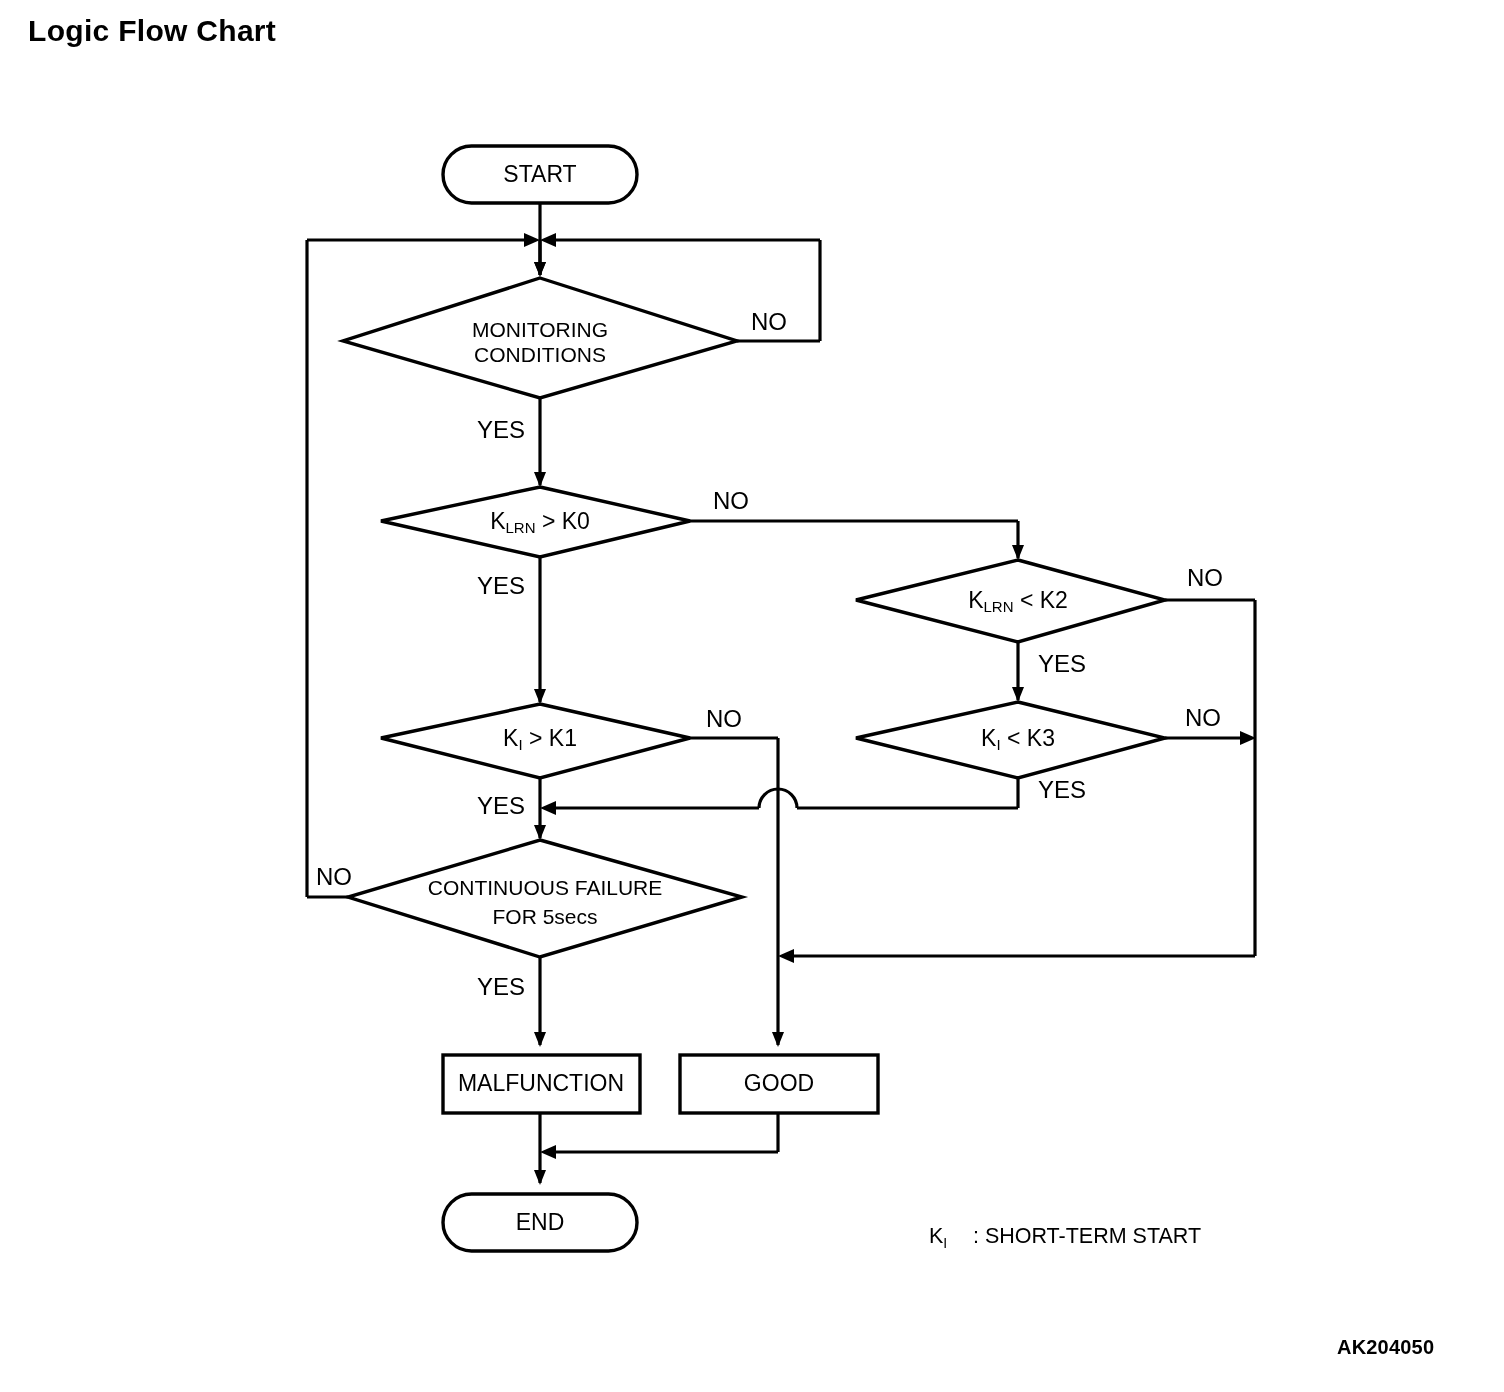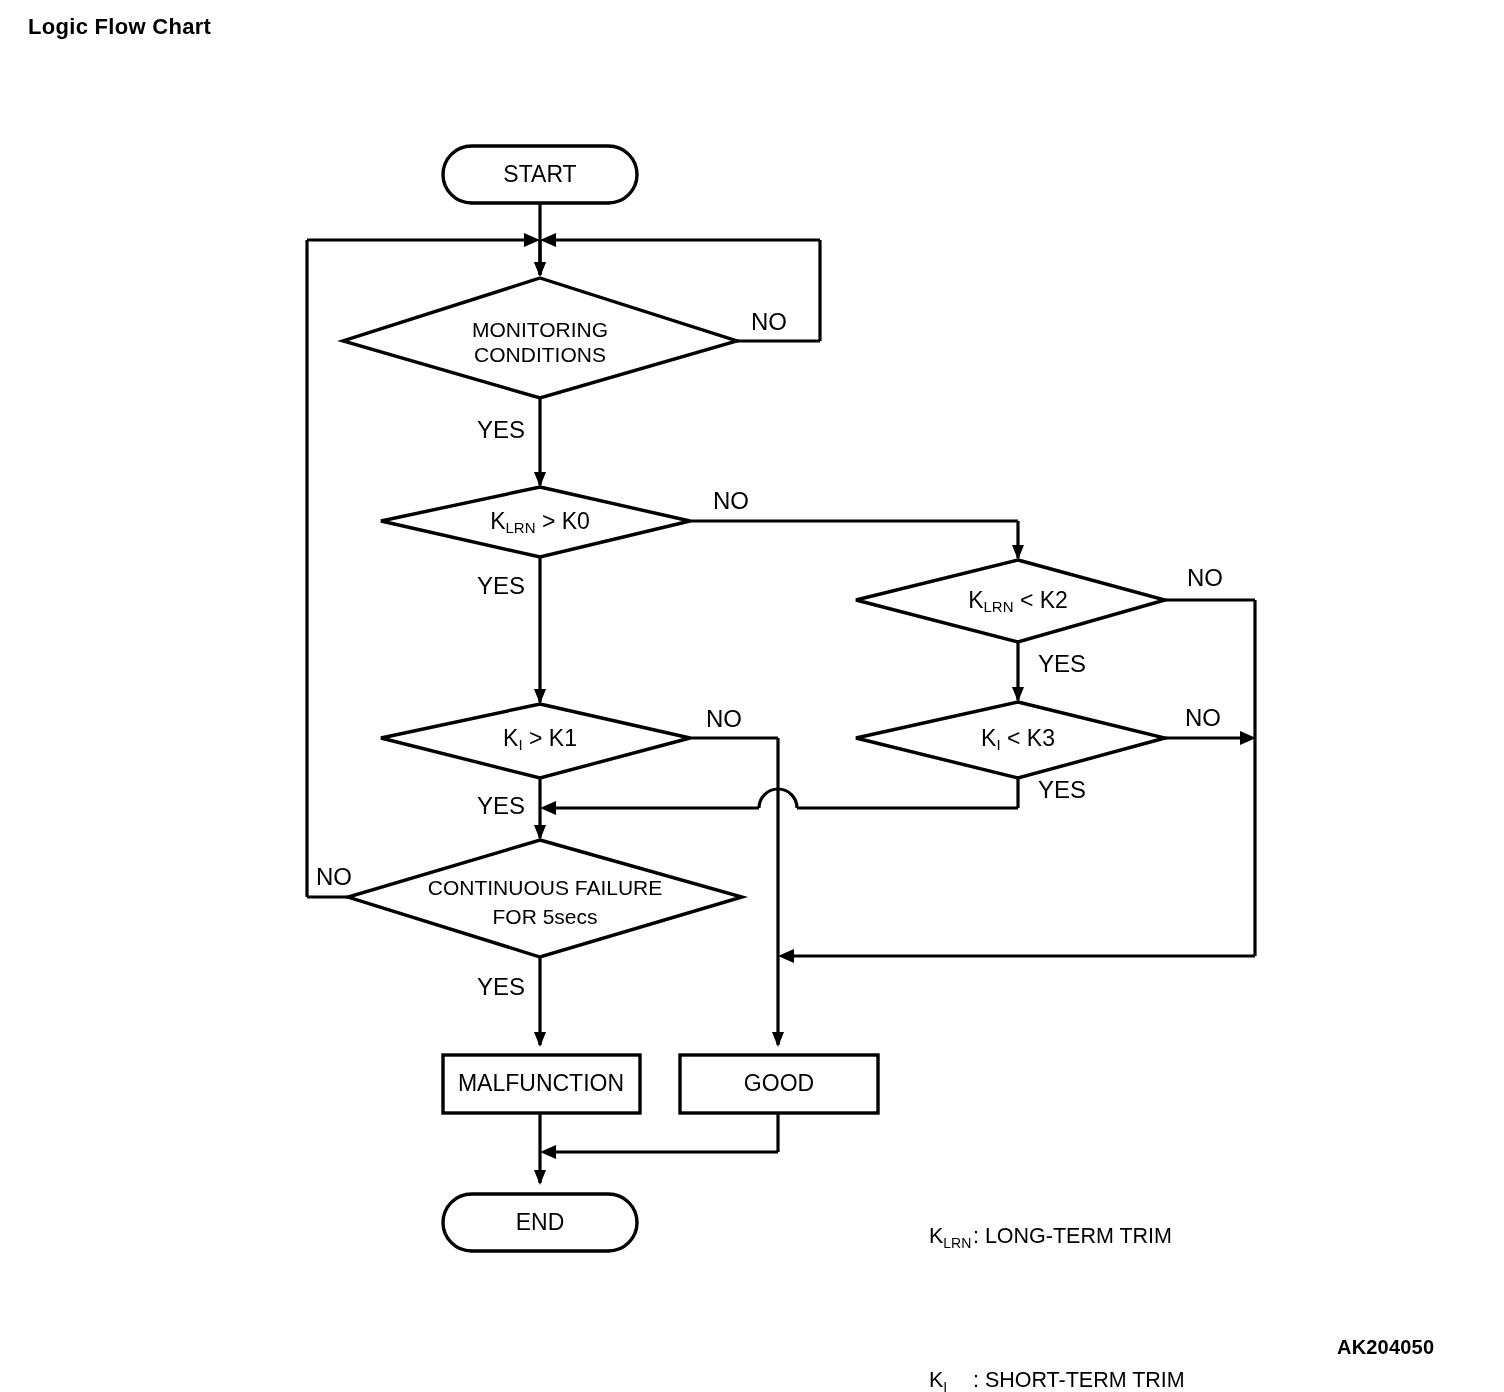--- a/index.html
+++ b/index.html
@@ -13,21 +13,21 @@
     height: 1392px;
     position: relative;
     font-family: "Liberation Sans", sans-serif;
     color: #000000;
     overflow: hidden;
   }
   #page-title {
     position: absolute;
     left: 28px;
     top: 14px;
-    font-size: 22px;
+    font-size: 30px;
     font-weight: bold;
     letter-spacing: 0.3px;
     font-family: "Liberation Sans", sans-serif;
   }
   #chart-svg {
     position: absolute;
     left: 0;
     top: 0;
   }
   .shape-outline {
@@ -282,24 +282,21 @@
   <text class="branch-label" x="1203" y="720">NO</text>
   <text class="branch-label" x="1062" y="792">YES</text>
 
   <text class="branch-label" x="334" y="879">NO</text>
   <text class="branch-label" x="501" y="989">YES</text>
 
 </svg>
 
 <div id="legend">
   <span class="row">
-    <span class="key">K<sub>LRN</sub></span><span>:</span> <span>LONG-TERM TRIM</span>
-  </span>
-  <span class="row">
-    <span class="key">K<sub>I</sub></span><span>:</span> <span>SHORT-TERM TRIM</span>
+    <span class="key">K<sub>I</sub></span><span>:</span> <span>SHORT-TERM START</span>
   </span>
   
   
   
   
 </div>
 
 <div id="doc-code">AK204050</div>
 
 </body></html>

